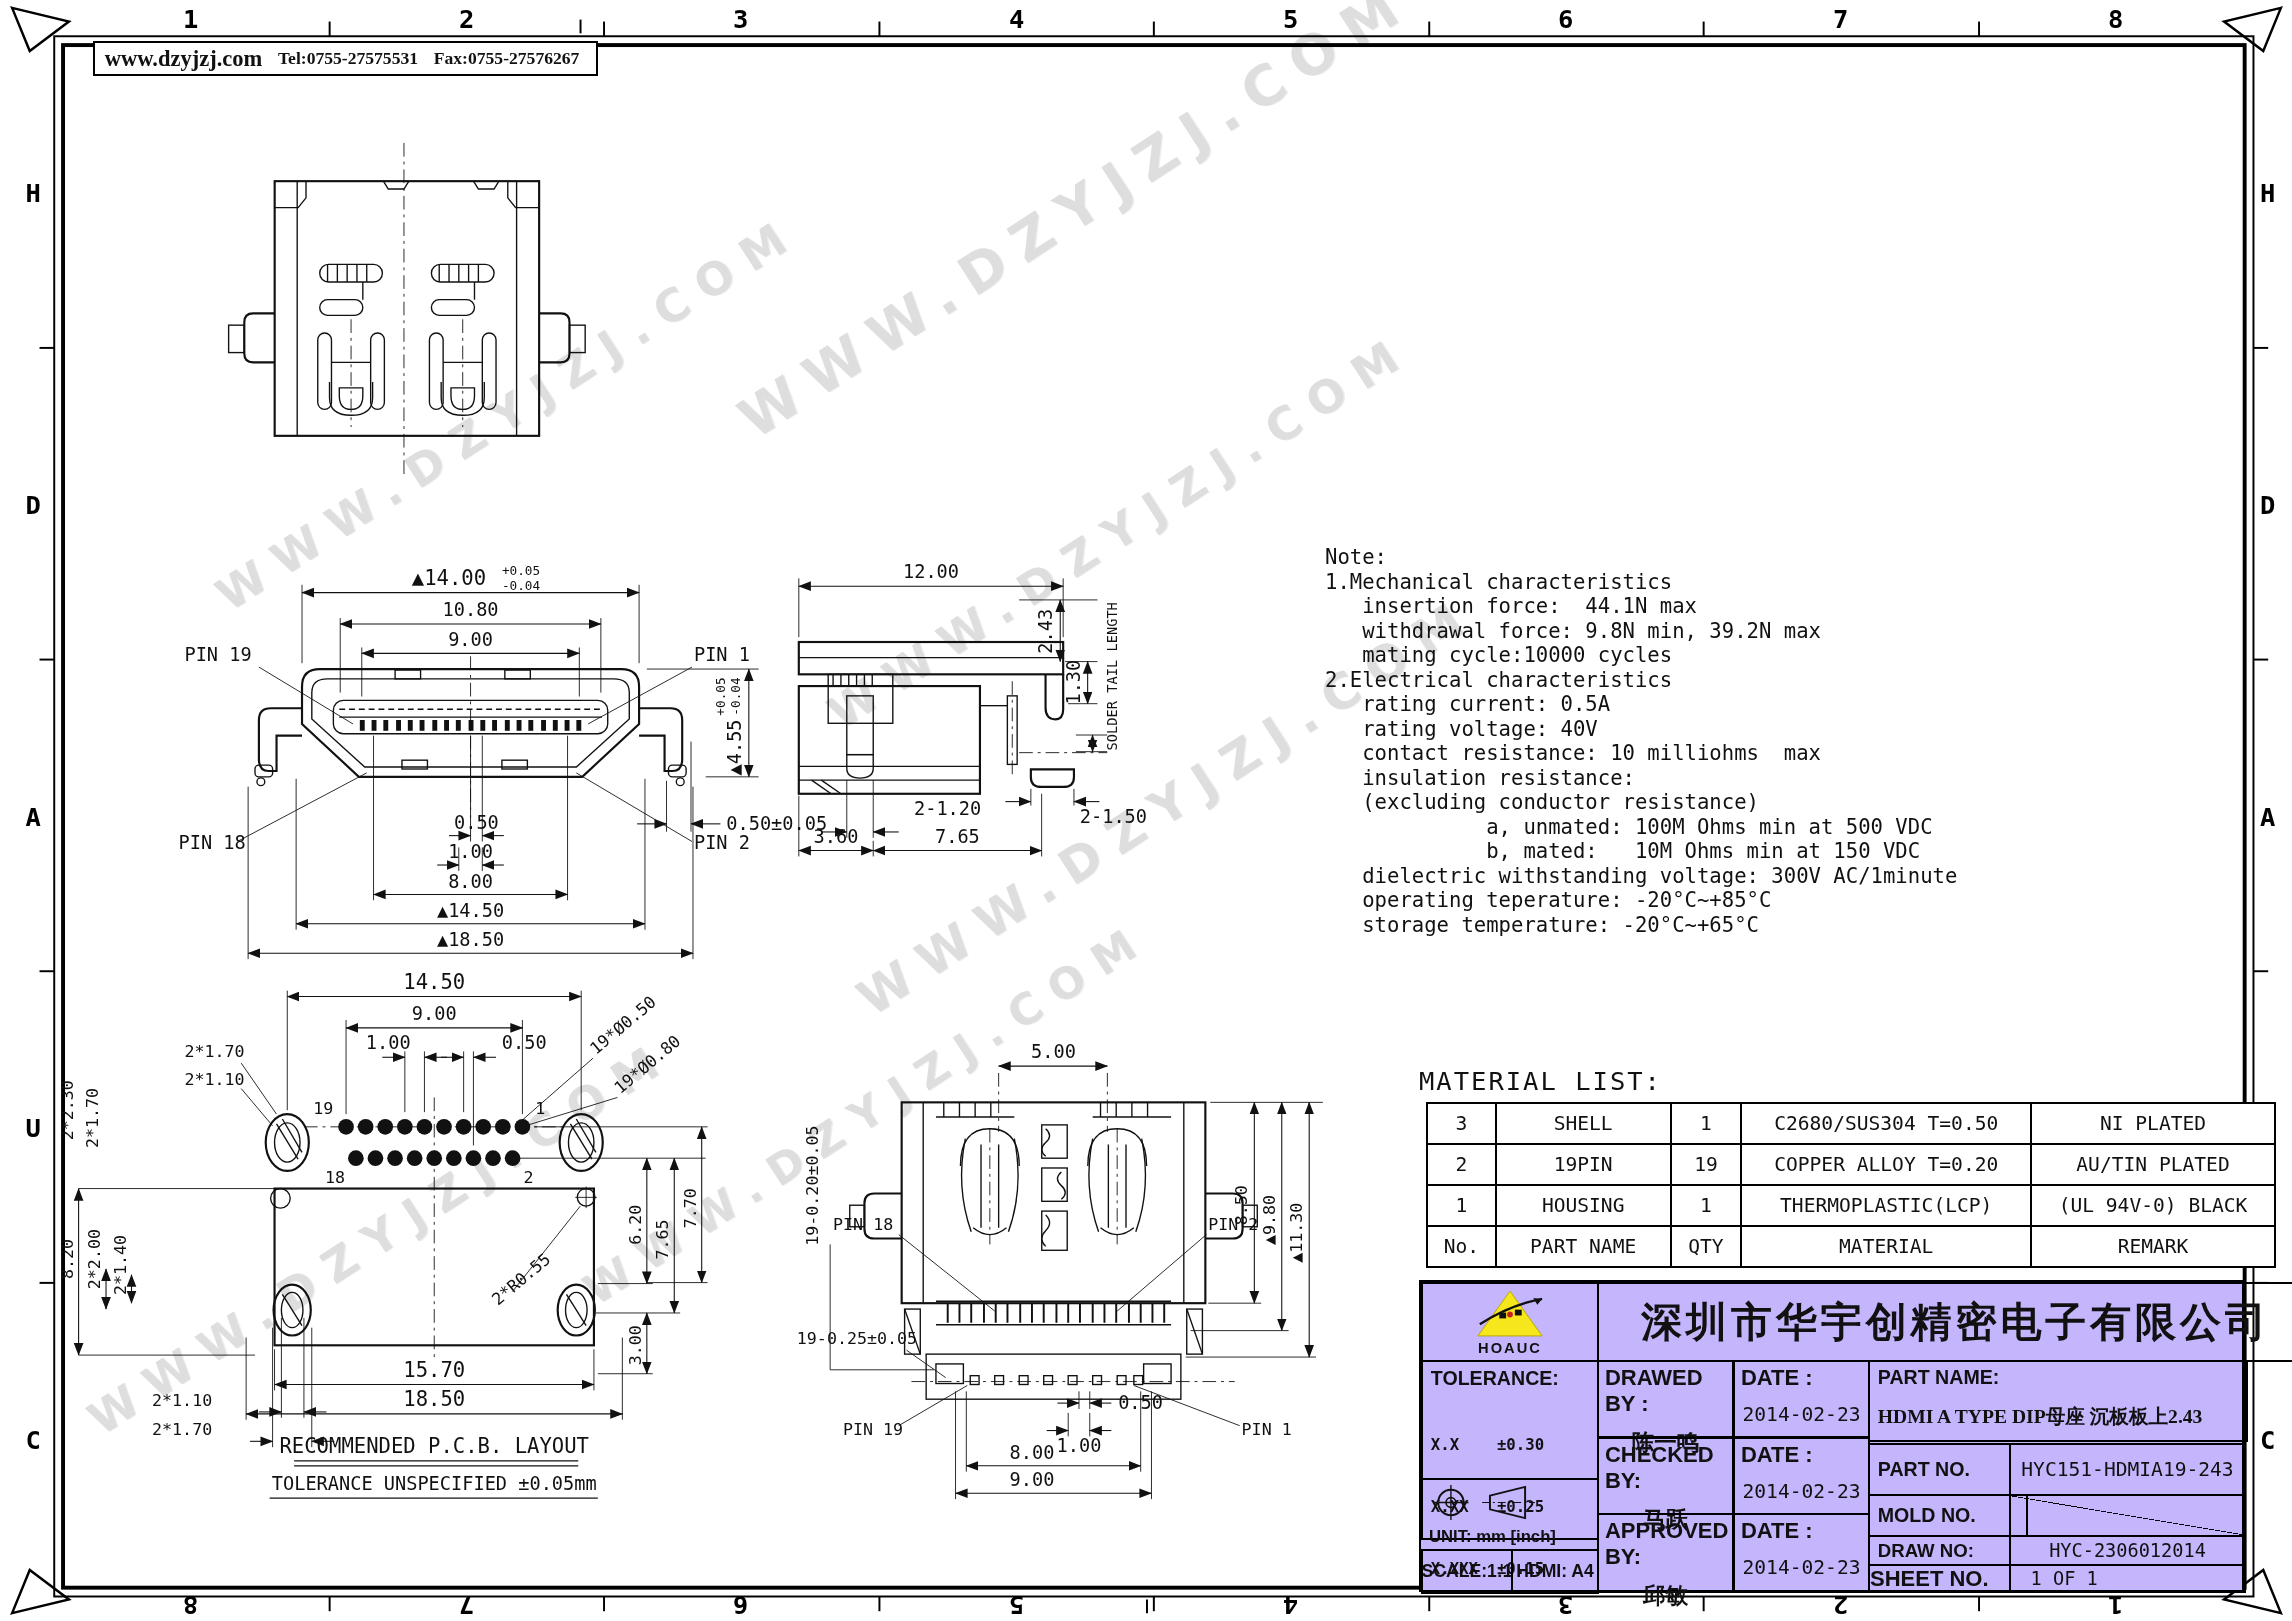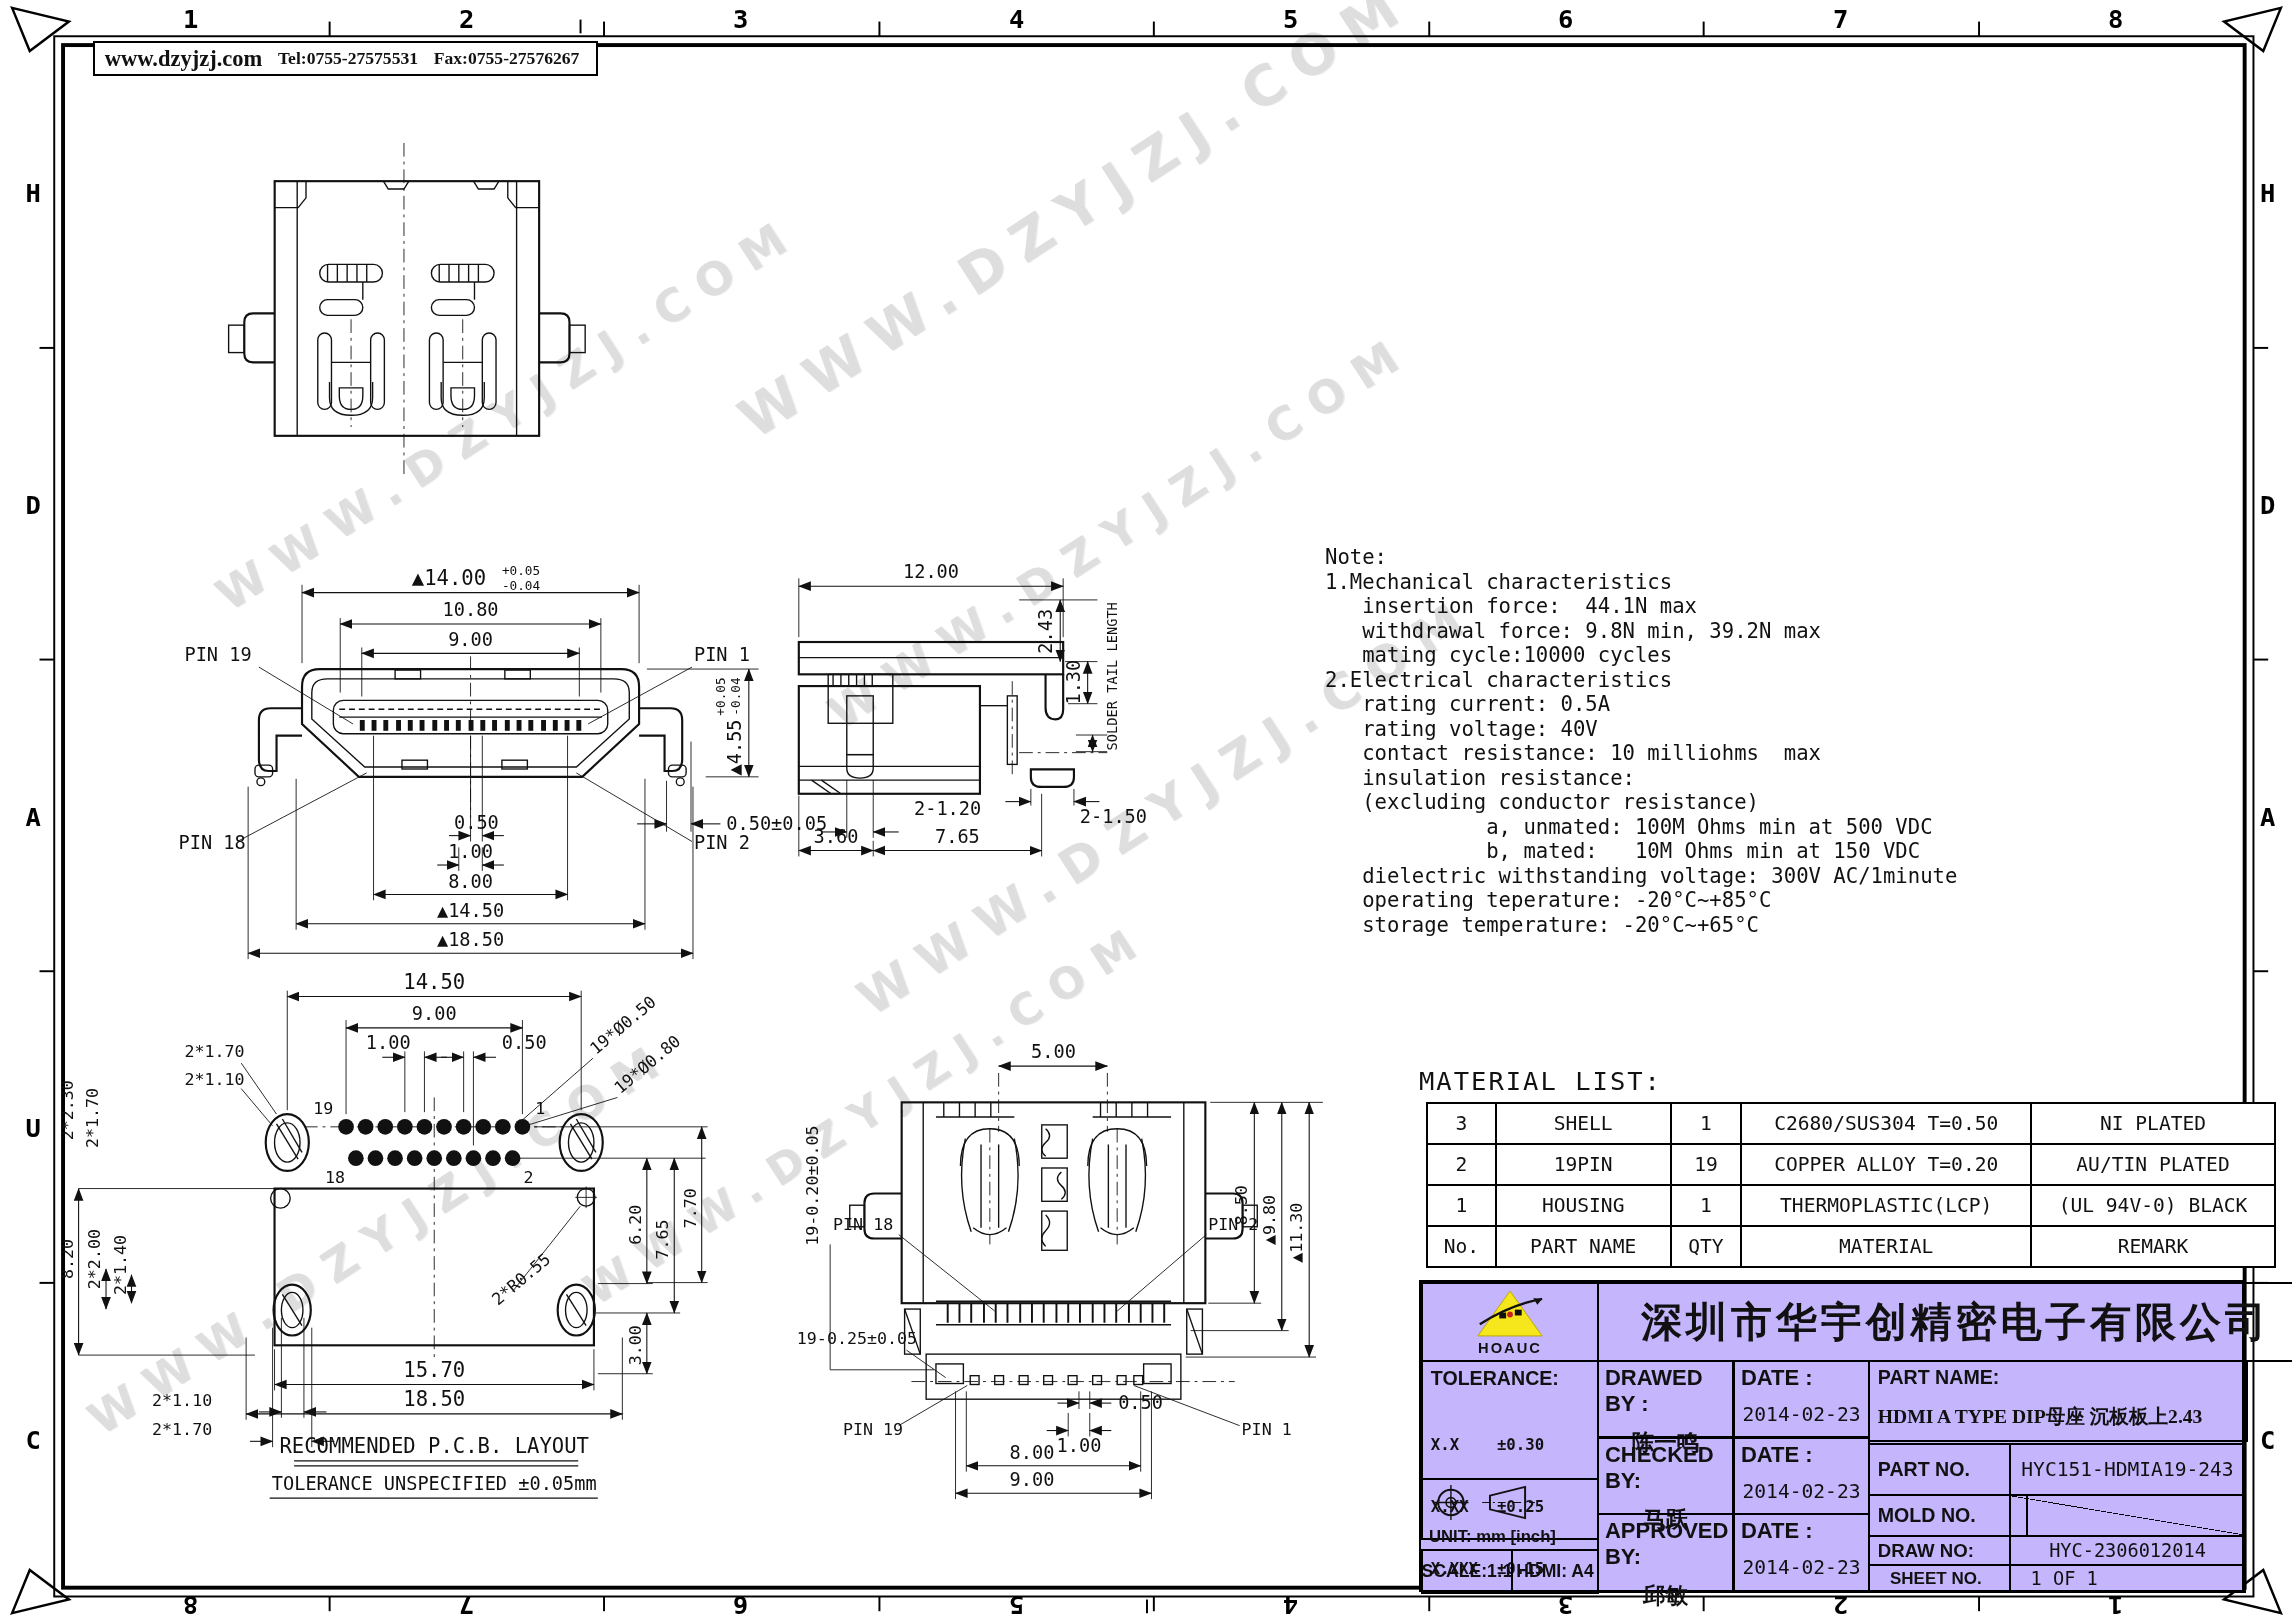--- a/index.html
+++ b/index.html
@@ -718,18 +718,18 @@
     <div class="tbc" style="left:447px;top:78px;width:380px;height:82px;padding:3.9px 7.8px">
       <div class="lbl" style="font-size:19.6px">PART  NAME:</div>
       <div style="font-size:19.6px;margin-top:13.7px;font-family:'Liberation Serif',serif;font-weight:bold">HDMI A TYPE DIP母座 沉板板上2.43</div>
     </div>
     <div class="tbc lbl" style="left:447px;top:161px;width:143px;height:53px;display:flex;align-items:center;padding-left:7.8px;font-size:19.6px">PART  NO.</div>
     <div class="tbc" style="left:588px;top:161px;width:237px;height:53px;display:flex;align-items:center;justify-content:center;font-size:19.6px">HYC151-HDMIA19-243</div>
     <div class="tbc lbl" style="left:447px;top:212px;width:160px;height:43px;display:flex;align-items:center;padding-left:7.8px;font-size:19.6px">MOLD  NO.</div>
     <div class="tbc diag" style="left:588px;top:212px;width:237px;height:43px"></div>
     <div class="tbc lbl" style="left:447px;top:253px;width:143px;height:31px;display:flex;align-items:center;padding-left:7.8px;font-size:18.6px">DRAW  NO:</div>
     <div class="tbc" style="left:588px;top:253px;width:237px;height:31px;display:flex;align-items:center;justify-content:center;font-size:18.6px">HYC-2306012014</div>
-    <div class="tbc lbl" style="left:447px;top:282px;width:143px;height:29px;display:flex;align-items:center;padding-left:20px;font-size:17px">SHEET  NO.</div>
+    <div class="tbc lbl" style="left:447px;top:282px;width:143px;height:29px;display:flex;align-items:center;padding-left:0;font-size:22px">SHEET  NO.</div>
     <div class="tbc" style="left:588px;top:282px;width:237px;height:29px;display:flex;align-items:center;padding-left:19.6px;font-size:18.6px">1 OF 1</div>
   </div>
 
 </div>
 
 
 </body></html>

